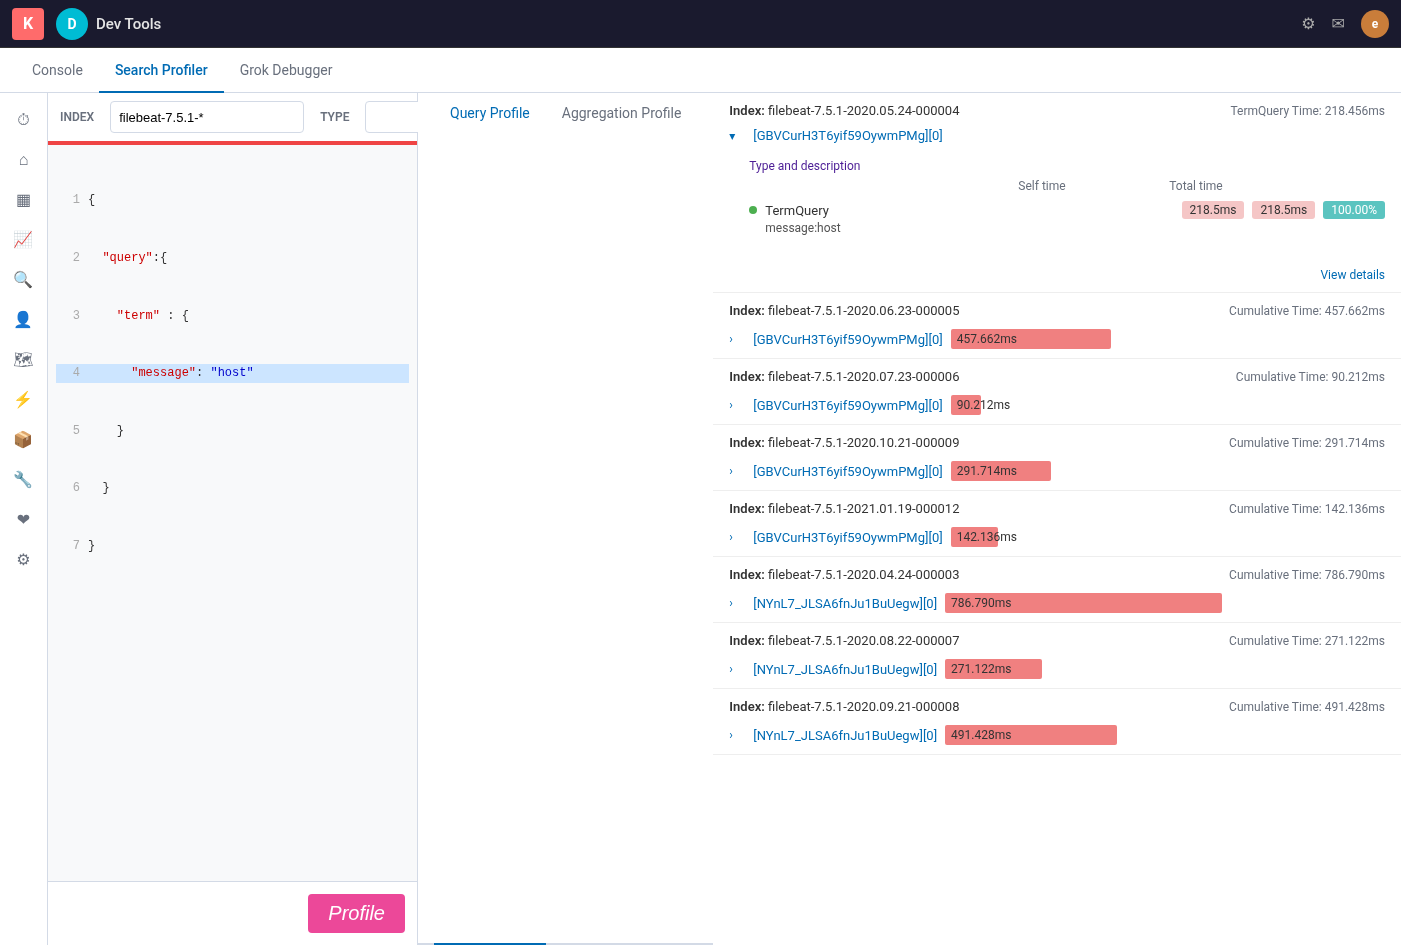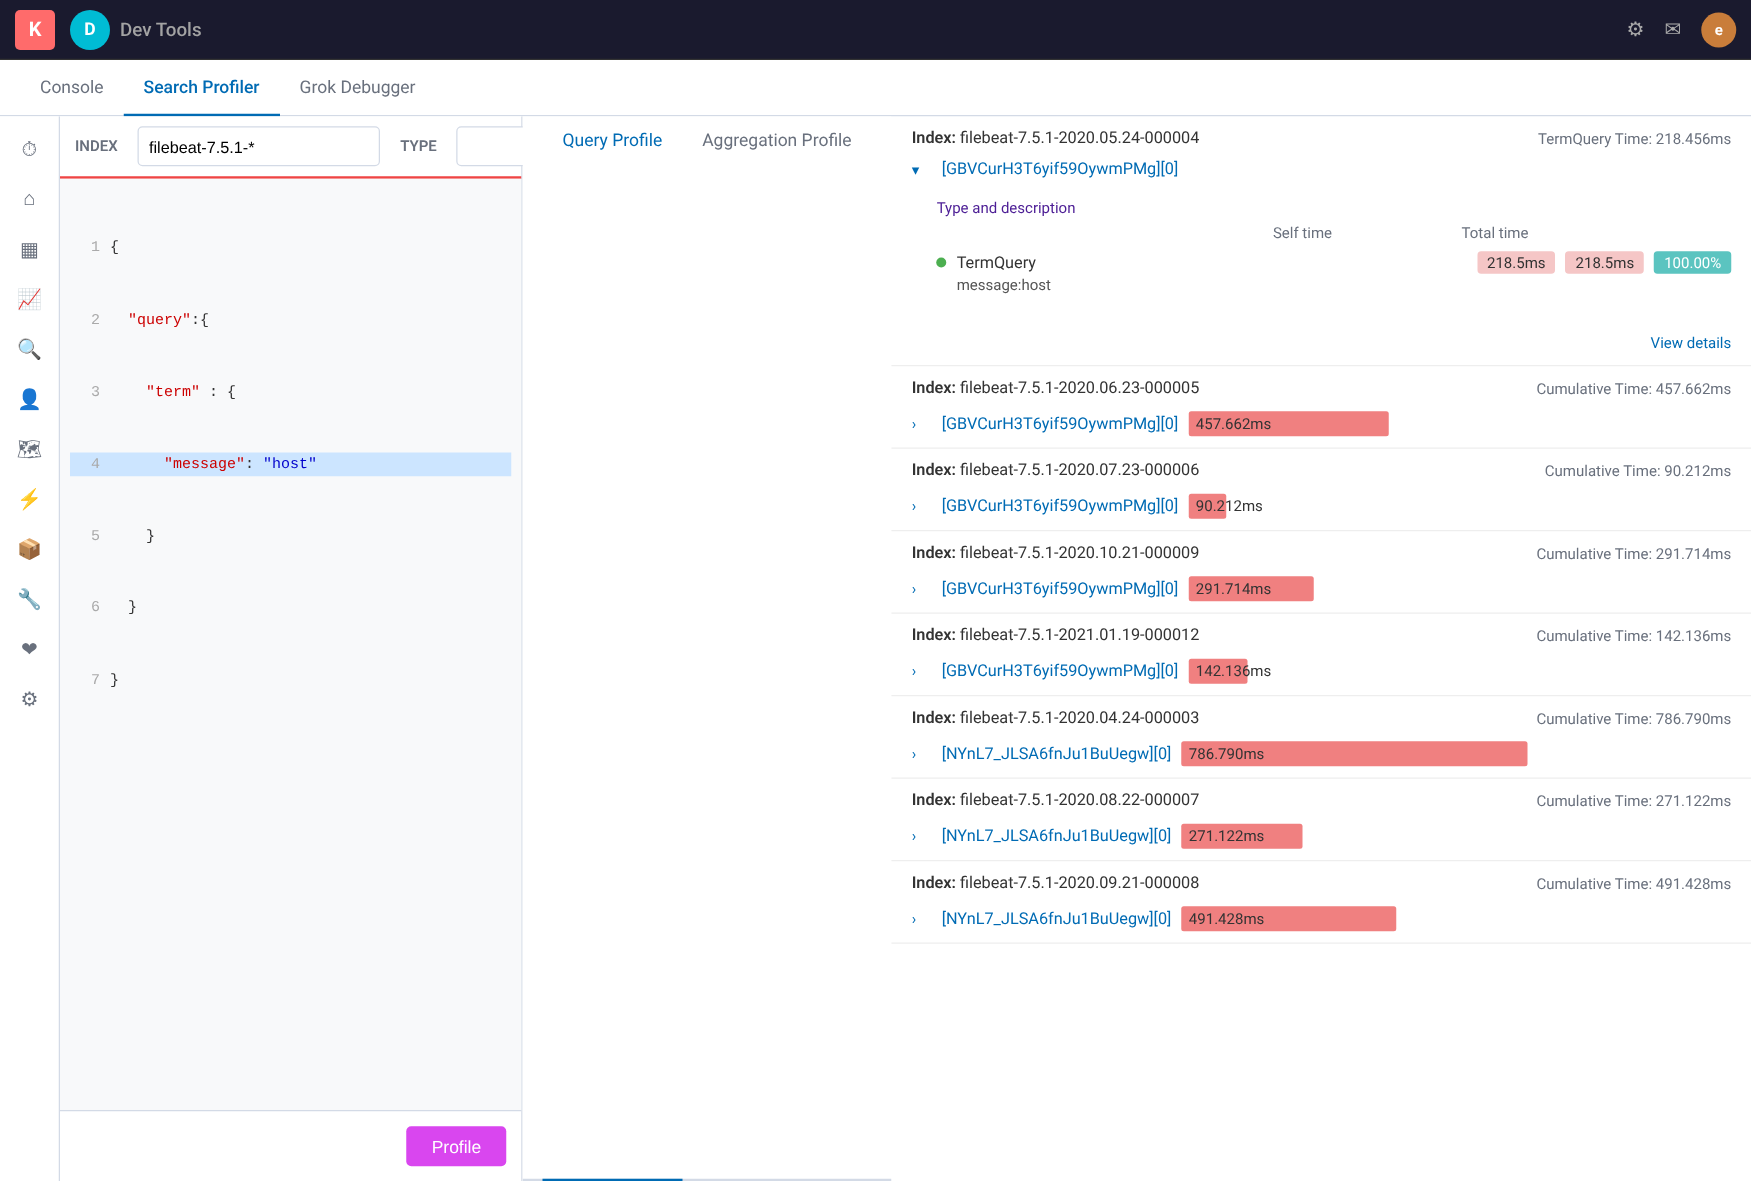--- a/index.html
+++ b/index.html
@@ -2,51 +2,51 @@
 <html><head>
   <meta charset="utf-8">
   <style>
     * { box-sizing: border-box; margin: 0; padding: 0; }
     body { font-family: -apple-system, BlinkMacSystemFont, 'Segoe UI', Roboto, sans-serif; font-size: 13px; background: #fff; color: #333; height: 945px; overflow: hidden; display: flex; flex-direction: column; }
 
     
     .topbar { display: flex; align-items: center; height: 48px; background: #1a1a2e; border-bottom: 1px solid #333; padding: 0 12px; flex-shrink: 0; }
     .topbar-logo { width: 32px; height: 32px; background: #ff6b6b; border-radius: 4px; display: flex; align-items: center; justify-content: center; color: white; font-weight: bold; font-size: 16px; margin-right: 12px; }
     .topbar-app-icon { width: 32px; height: 32px; background: #00bcd4; border-radius: 50%; display: flex; align-items: center; justify-content: center; color: white; font-weight: bold; font-size: 14px; margin-right: 8px; }
-    .topbar-title { color: #a3a3a3; font-size: 15px; font-weight: 500; flex: 1; }
+    .topbar-title { color: #e5e5e5; font-size: 15px; font-weight: 500; flex: 1; }
     .topbar-icons { display: flex; gap: 16px; align-items: center; }
     .topbar-icon { color: #aaa; font-size: 16px; cursor: pointer; }
     .topbar-avatar { width: 28px; height: 28px; background: #c97d3a; border-radius: 50%; display: flex; align-items: center; justify-content: center; color: white; font-size: 12px; font-weight: bold; cursor: pointer; }
 
     
     .nav-tabs { display: flex; align-items: center; height: 45px; border-bottom: 1px solid #d3dae6; padding: 0 16px; background: #fff; flex-shrink: 0; }
     .nav-tab { padding: 0 16px; height: 45px; display: flex; align-items: center; font-size: 14px; color: #69707d; cursor: pointer; border-bottom: 2px solid transparent; margin-bottom: -1px; }
     .nav-tab.active { color: #006bb4; border-bottom: 2px solid #006bb4; font-weight: 500; }
 
     
     .main { display: flex; flex: 1; overflow: hidden; }
 
     
     .sidebar-icons { width: 48px; background: #fff; border-right: 1px solid #d3dae6; display: flex; flex-direction: column; align-items: center; padding: 8px 0; gap: 4px; flex-shrink: 0; }
     .sidebar-icon-btn { width: 36px; height: 36px; display: flex; align-items: center; justify-content: center; border-radius: 6px; color: #69707d; cursor: pointer; font-size: 16px; }
 
     
     .left-panel { width: 370px; border-right: 1px solid #d3dae6; display: flex; flex-direction: column; flex-shrink: 0; background: #fff; }
-    .left-panel-header { display: flex; align-items: center; padding: 8px 12px; border-bottom: 2px solid #ef4444; gap: 16px; }
+    .left-panel-header { display: flex; align-items: center; padding: 8px 12px; border-bottom: 4px solid #ef4444; gap: 16px; }
     .left-panel-header-label { font-size: 12px; color: #69707d; font-weight: 600; text-transform: uppercase; }
     .index-input { flex: 1; border: 1px solid #d3dae6; border-radius: 4px; padding: 4px 8px; font-size: 13px; height: 32px; }
     .type-input { width: 100px; border: 1px solid #d3dae6; border-radius: 4px; padding: 4px 8px; font-size: 13px; height: 32px; }
     .code-editor { flex: 1; background: #f8f9fa; font-family: 'Courier New', monospace; font-size: 12px; padding: 8px; overflow: auto; white-space: pre; line-height: 1.6; color: #333; }
     .code-editor .line { display: flex; }
     .code-editor .line-num { color: #aaa; min-width: 24px; text-align: right; margin-right: 8px; user-select: none; }
     .code-editor .code-key { color: #cc0000; }
     .code-editor .code-val { color: #0000cc; }
     .code-editor .highlight-line { background: #cce5ff; }
     .profile-btn-row { padding: 12px; display: flex; justify-content: flex-end; border-top: 1px solid #d3dae6; }
-    .profile-btn { background: #d946ef; color: white; border: none; border-radius: 4px; padding: 8px 20px; font-size: 14px; font-weight: 500; cursor: pointer; }
+    .profile-btn { background: #ec4899; color: white; border: none; border-radius: 4px; padding: 8px 20px; font-size: 20px; font-weight: 500; cursor: pointer; font-style: italic; }
 
     
     .right-panel { flex: 1; display: flex; flex-direction: row; overflow: hidden; }
     .right-tabs { display: flex; border-bottom: 2px solid #d3dae6; padding: 0 16px; background: #fff; flex-shrink: 0; }
     .right-tab { padding: 12px 16px; font-size: 14px; color: #69707d; cursor: pointer; border-bottom: 2px solid transparent; margin-bottom: -2px; }
     .right-tab.active { color: #006bb4; border-bottom: 2px solid #006bb4; }
 
     
     .results { flex: 1; overflow-y: auto; padding: 0; }
     .result-block { border-bottom: 1px solid #eee; }

